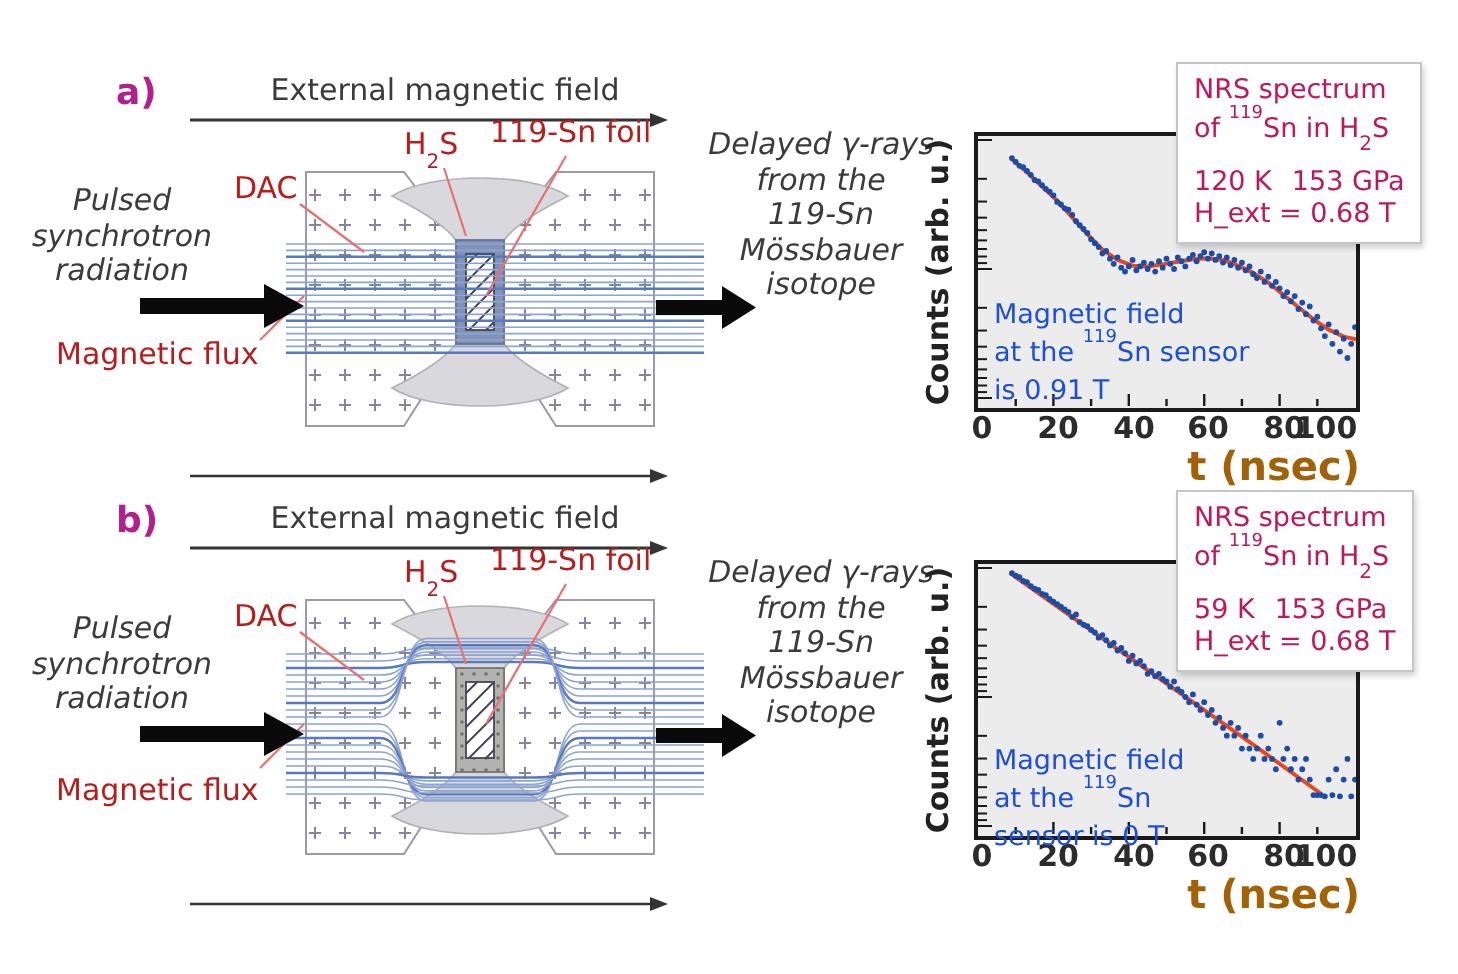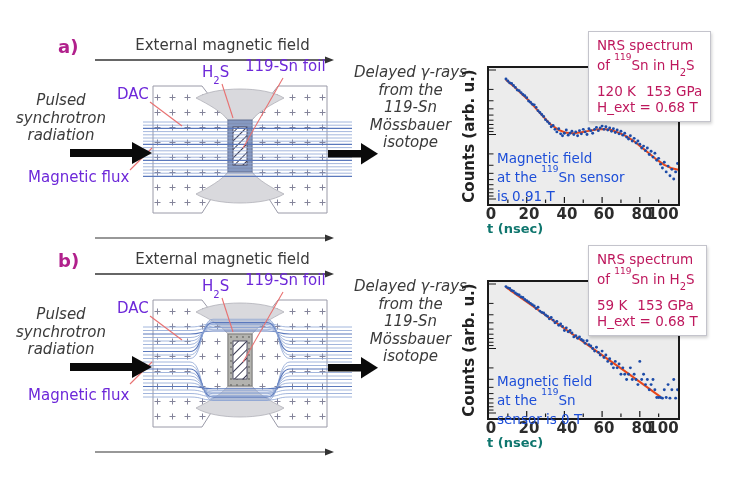--- a/index.html
+++ b/index.html
@@ -4,35 +4,35 @@
 <style>
   html,body{margin:0;padding:0;background:#fff;}
   .stage{position:relative;width:729px;height:487px;background:#fff;overflow:hidden;
          font-family:"DejaVu Sans",sans-serif;color:#3b3b3b;}
   .panel{position:absolute;left:0;width:729px;height:246px;}
   .panel-a{top:0;}
   .panel-b{top:214px;}
   .abs{position:absolute;}
   .plabel{font-size:18px;font-weight:bold;color:#b1208c;}
   .extfield{font-size:15px;text-align:center;color:#3b3b3b;}
-  .lab{font-size:15px;color:#6d28d9;white-space:nowrap;}
+  .lab{font-size:15px;color:#b91c1c;white-space:nowrap;}
   .centerlab{font-size:15px;color:#3b3b3b;text-align:center;line-height:17.5px;font-style:italic;}
   sub.s2{font-size:10px;position:relative;top:3px;}
   sup.s119{font-size:9px;position:relative;top:-4px;letter-spacing:0;}
   .plot-svg{position:absolute;left:487px;top:66px;}
   .xticks{position:absolute;left:487px;top:205px;width:200px;height:18px;}
   .xticks span{position:absolute;transform:translateX(-50%);font-size:15px;font-weight:600;color:#2c2c2c;}
   .xticks span:nth-child(1){left:4px;}
   .xticks span:nth-child(2){left:42px;}
   .xticks span:nth-child(3){left:80px;}
   .xticks span:nth-child(4){left:117px;}
   .xticks span:nth-child(5){left:155px;}
   .xticks span:nth-child(6){left:176px;text-align:center;}
-  .xtitle{position:absolute;left:487px;top:221px;width:193px;text-align:left;
-          font-size:13px;font-weight:bold;color:#0f766e;}
+  .xtitle{position:absolute;left:487px;top:221px;width:193px;text-align:right;
+          font-size:20px;font-weight:bold;color:#a16207;}
   .ytitle{position:absolute;left:390px;top:126px;width:160px;height:20px;text-align:center;
           font-size:15px;font-weight:bold;color:#222;transform:rotate(-90deg);white-space:nowrap;}
   .nrsbox{position:absolute;left:588px;top:31px;background:#fff;border:1px solid #c4c4cc;
           box-shadow:1px 2px 3px rgba(0,0,0,.18);padding:5px 8px 6px 8px;font-size:13.5px;
           color:#be185d;line-height:16px;white-space:nowrap;}
   .nrsbox .cond{margin-top:5px;}
   .nrsbox .gap{margin-left:10px;}
   .inplot{position:absolute;left:497px;font-size:13.5px;color:#1d4ed8;line-height:15.5px;white-space:nowrap;}
   .panel-a .inplot{top:147px;}
   .panel-b .inplot{top:156px;}

